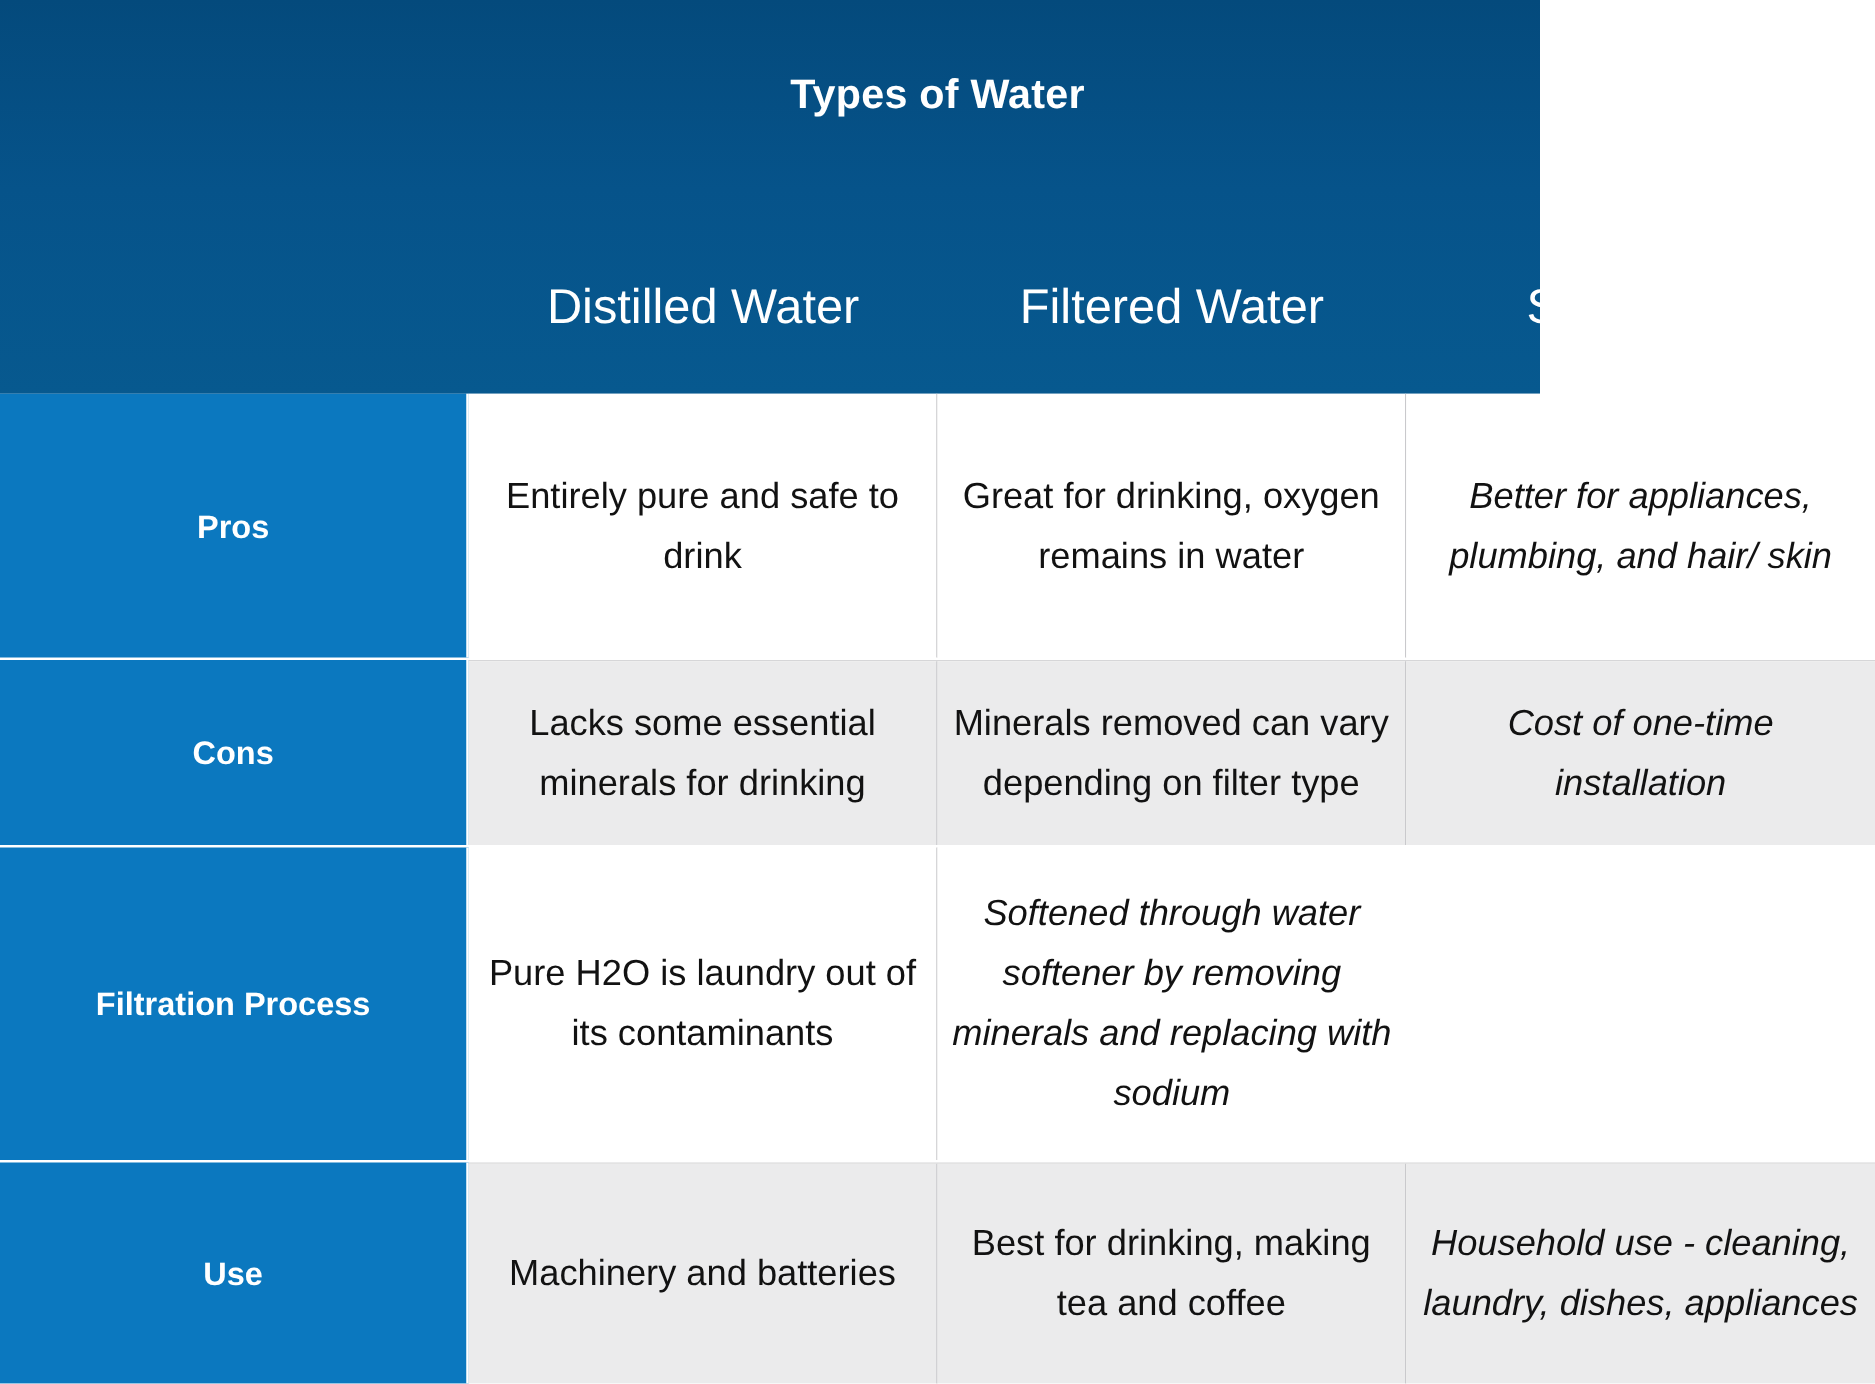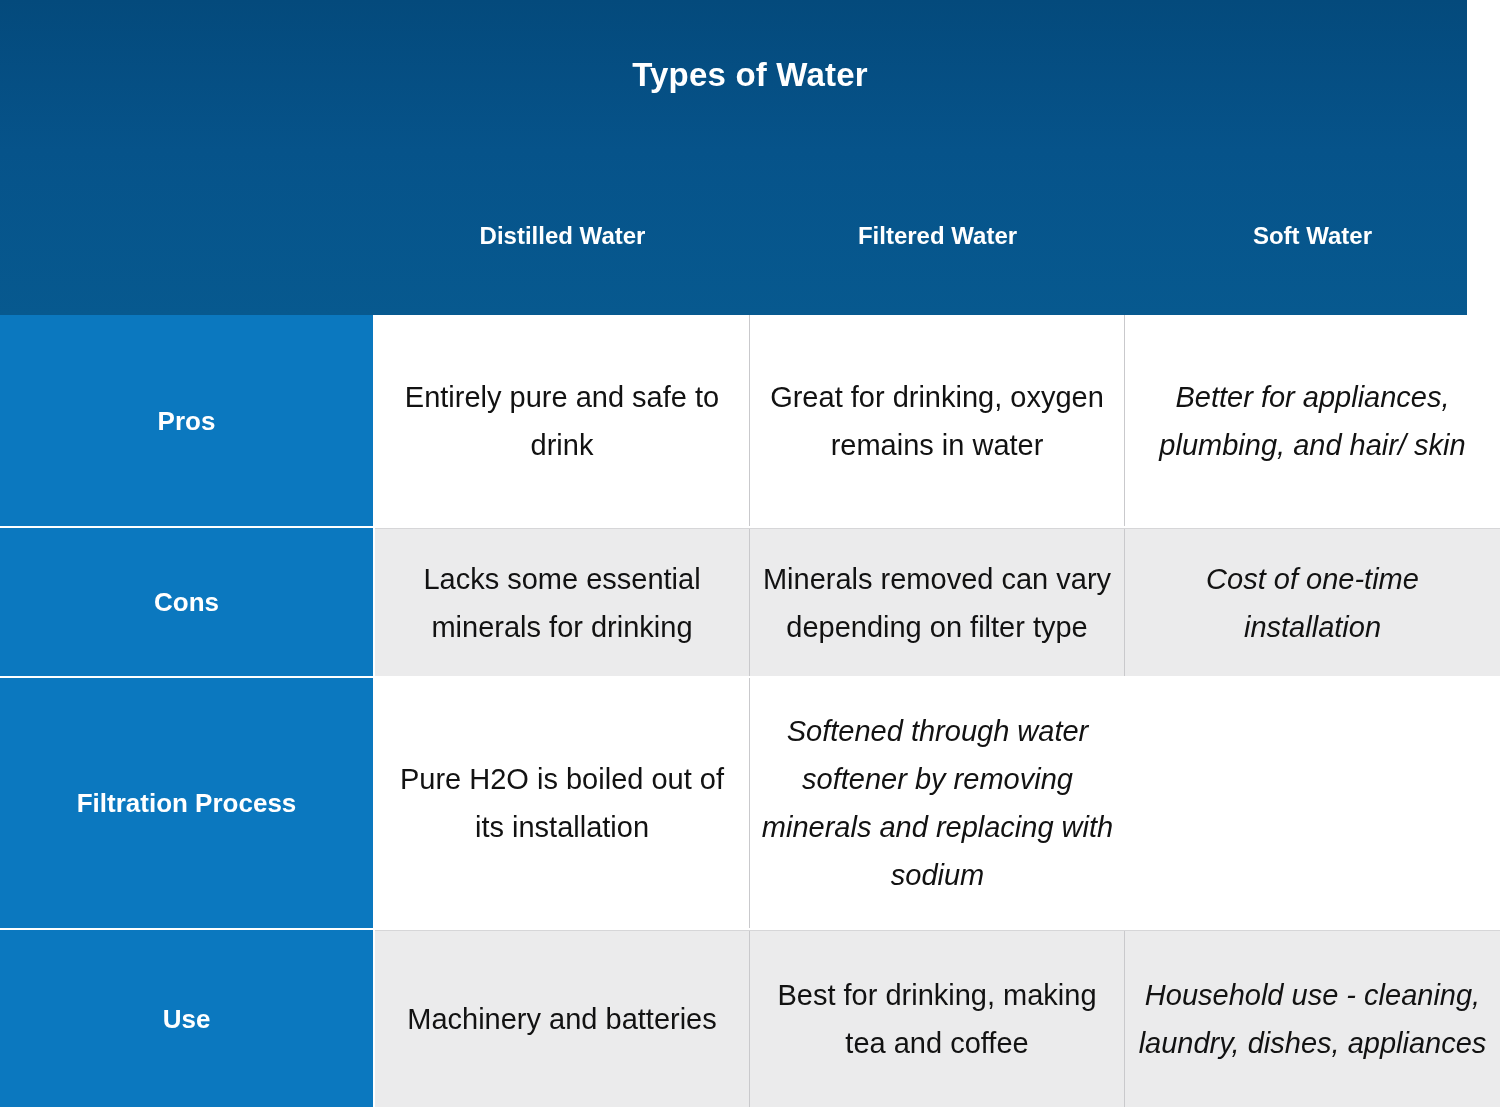--- a/index.html
+++ b/index.html
@@ -18,21 +18,21 @@
     height: 1107px;
     overflow: hidden;
     background: #ffffff;
   }
 
   
   .table-header {
     position: absolute;
     left: 0;
     top: 0;
-    width: 1467px;
+    width: 1232px;
     height: 315px;
     background: linear-gradient(180deg, #044a7c 0%, #06538a 48%, #07598f 100%);
     box-sizing: border-box;
   }
 
   .table-title {
     position: absolute;
     top: 56px;
     left: 0;
     width: 1500px;
@@ -49,23 +49,24 @@
     top: 215px;
     width: 1125px;
     height: 60px;
     display: flex;
   }
   .col-header {
     flex: 0 0 375px;
     width: 375px;
     text-align: center;
     color: #ffffff;
-    font-size: 24px;
-    font-weight: bold;
+    font-size: 39px;
+    font-weight: normal;
     line-height: 42px;
+    margin-top: 10px;
   }
 
   
   .table-body {
     position: absolute;
     left: 0;
     top: 315px;
     width: 1452px;
     height: 792px;
   }
@@ -160,21 +161,21 @@
       <div class="cells">
         <div class="cell">Lacks some essential minerals for drinking</div>
         <div class="cell">Minerals removed can vary depending on filter type</div>
         <div class="cell">Cost of one-time installation</div>
       </div>
     </div>
 
     <div class="row row-filtration">
       <div class="row-label">Filtration Process</div>
       <div class="cells">
-        <div class="cell">Pure H2O is boiled out of its installation</div>
+        <div class="cell">Pure H2O is laundry out of its contaminants</div>
         <div class="cell">Softened through water softener by removing minerals and replacing with sodium</div>
       </div>
     </div>
 
     <div class="row row-use">
       <div class="row-label">Use</div>
       <div class="cells">
         <div class="cell">Machinery and batteries</div>
         <div class="cell">Best for drinking, making tea and coffee</div>
         <div class="cell">Household use - cleaning, laundry, dishes, appliances</div>

